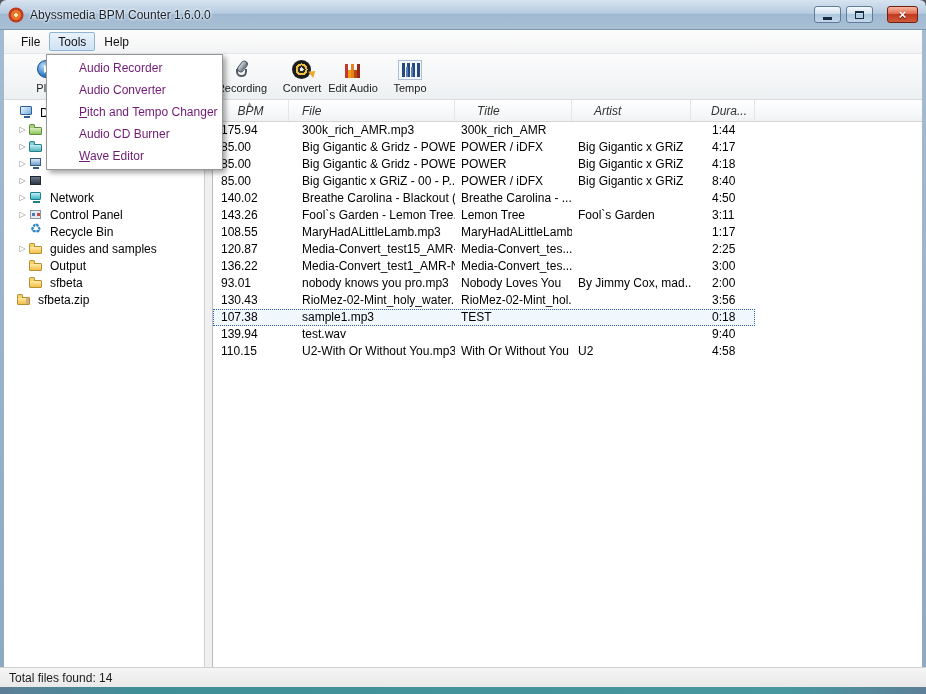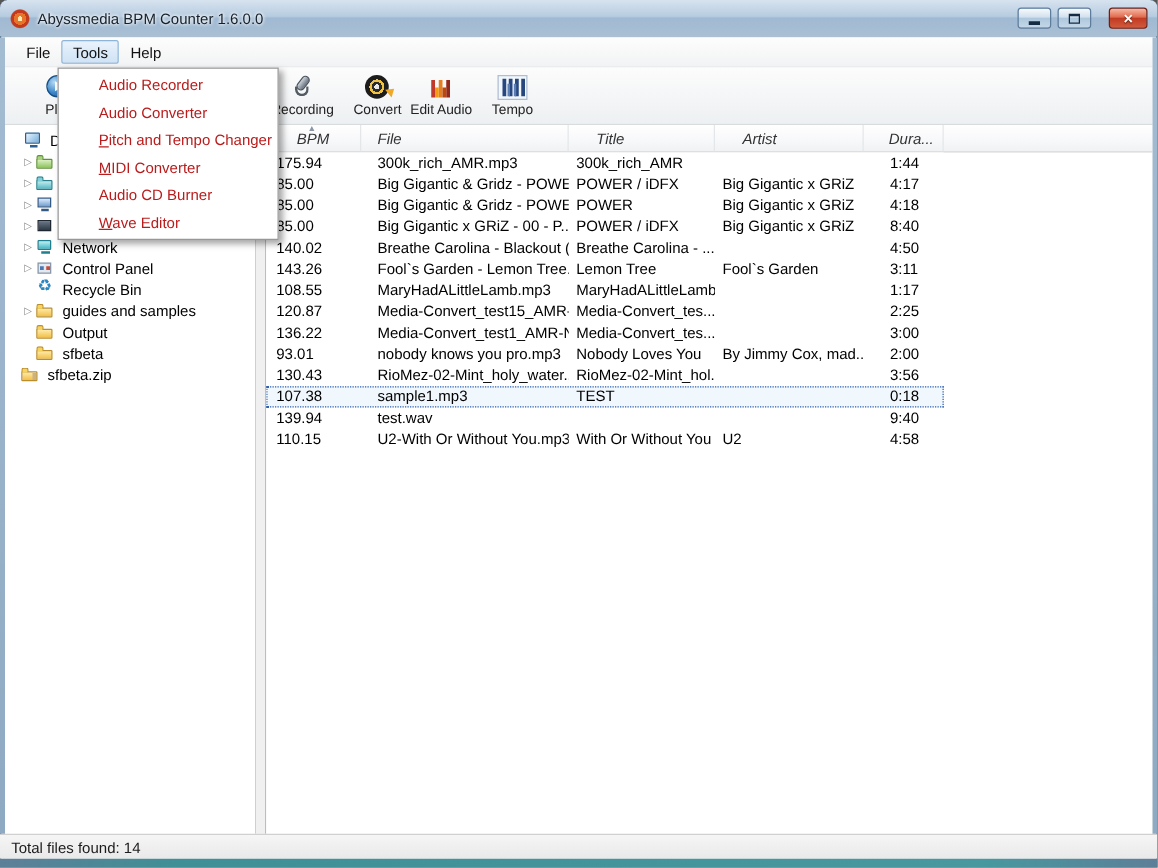--- a/index.html
+++ b/index.html
@@ -135,21 +135,21 @@
   .td:nth-of-type(4){ width:119px; padding-left:6px; }
   .td:nth-of-type(5){ width:64px;  padding-left:21px; }
   
   .statusbar { position:absolute; left:0; right:0; bottom:7px; height:20px;
     background:linear-gradient(#f5f5f5,#e9e9e9); border-top:1px solid #d0d0d0;
     display:flex; align-items:center; padding-left:9px; box-sizing:border-box; color:#1c1c1c; }
   
   .menu-popup { position:absolute; left:46px; top:54px; width:177px; background:#fff;
     border:1px solid #979797; box-shadow:3px 3px 5px rgba(0,0,0,0.35); z-index:10;
     padding:2px 0; box-sizing:border-box; }
-  .popup-item { height:22px; line-height:22px; padding-left:32px; color:#b91c1c; white-space:nowrap; }
+  .popup-item { height:22px; line-height:22px; padding-left:32px; color:#701a75; white-space:nowrap; }
 </style>
 </head>
 <body>
 
 <div class="window">
 
   <div class="titlebar">
     <span class="app-icon"></span>
     <span class="title-text">Abyssmedia BPM Counter 1.6.0.0</span>
     <span class="win-btns">
@@ -375,21 +375,20 @@
 
   <div class="statusbar">
     <span>Total files found: 14</span>
   </div>
 
   <div class="menu-popup">
 
   <div class="popup-item">Audio Recorder</div>
       <div class="popup-item">Audio Converter</div>
       <div class="popup-item"><u>P</u>itch and Tempo Changer</div>
-      <div class="popup-item"><u>M</u>IDI Converter</div>
       <div class="popup-item">Audio CD Burner</div>
       <div class="popup-item"><u>W</u>ave Editor</div>
     </div>
 
   <div class="edge-l"></div>
   <div class="edge-r"></div>
   <div class="edge-b"></div>
 
 </div>
 

